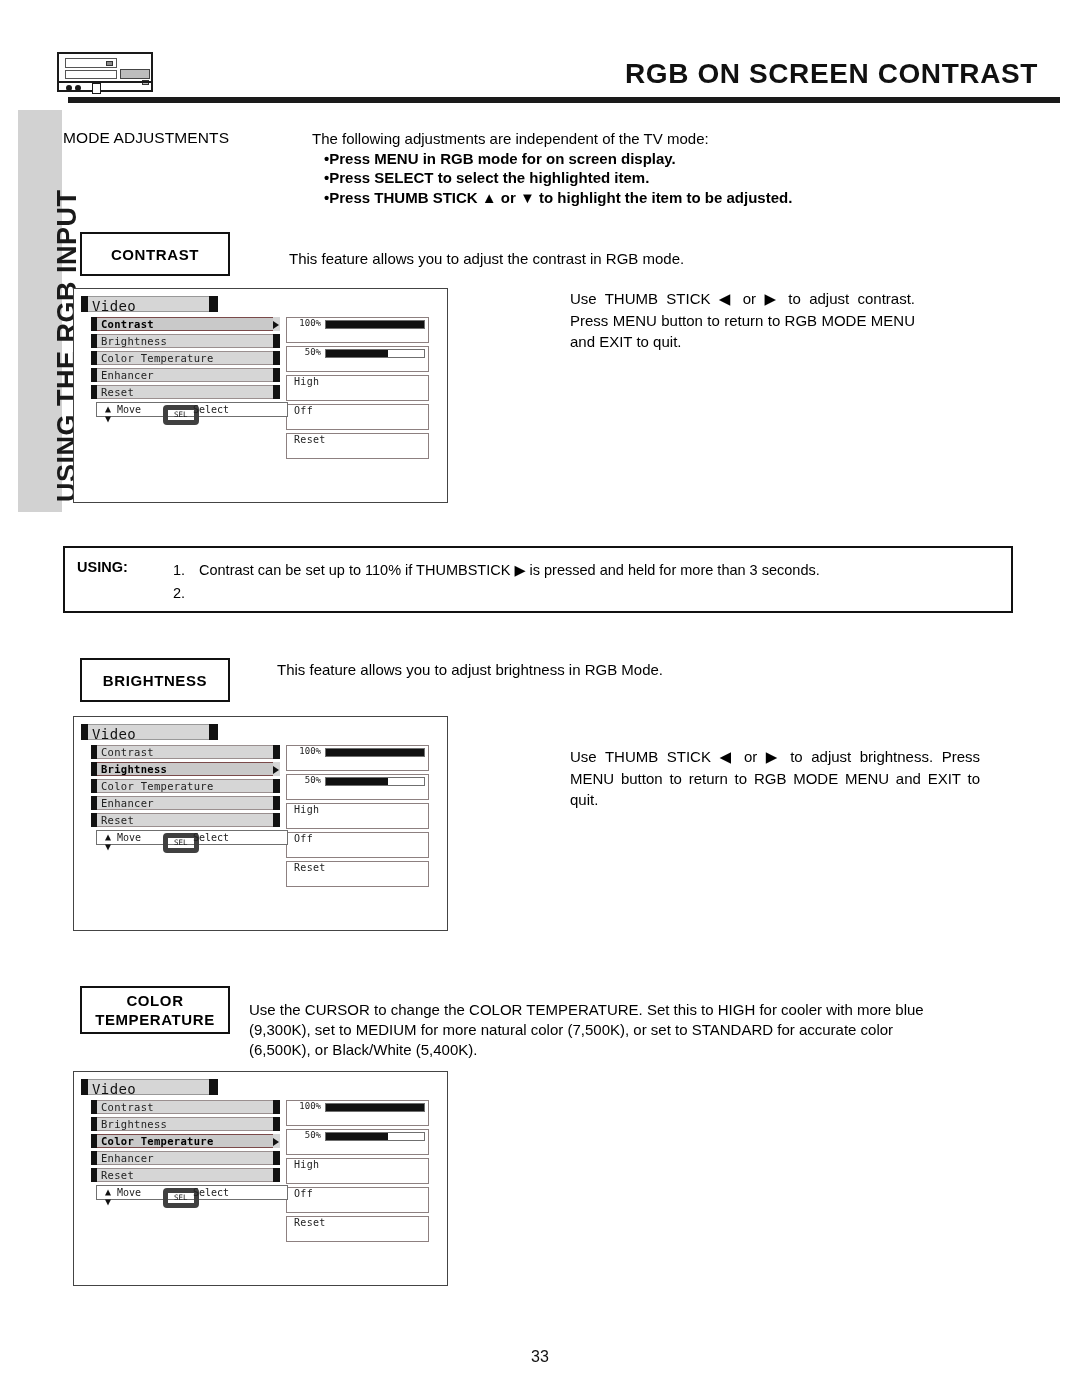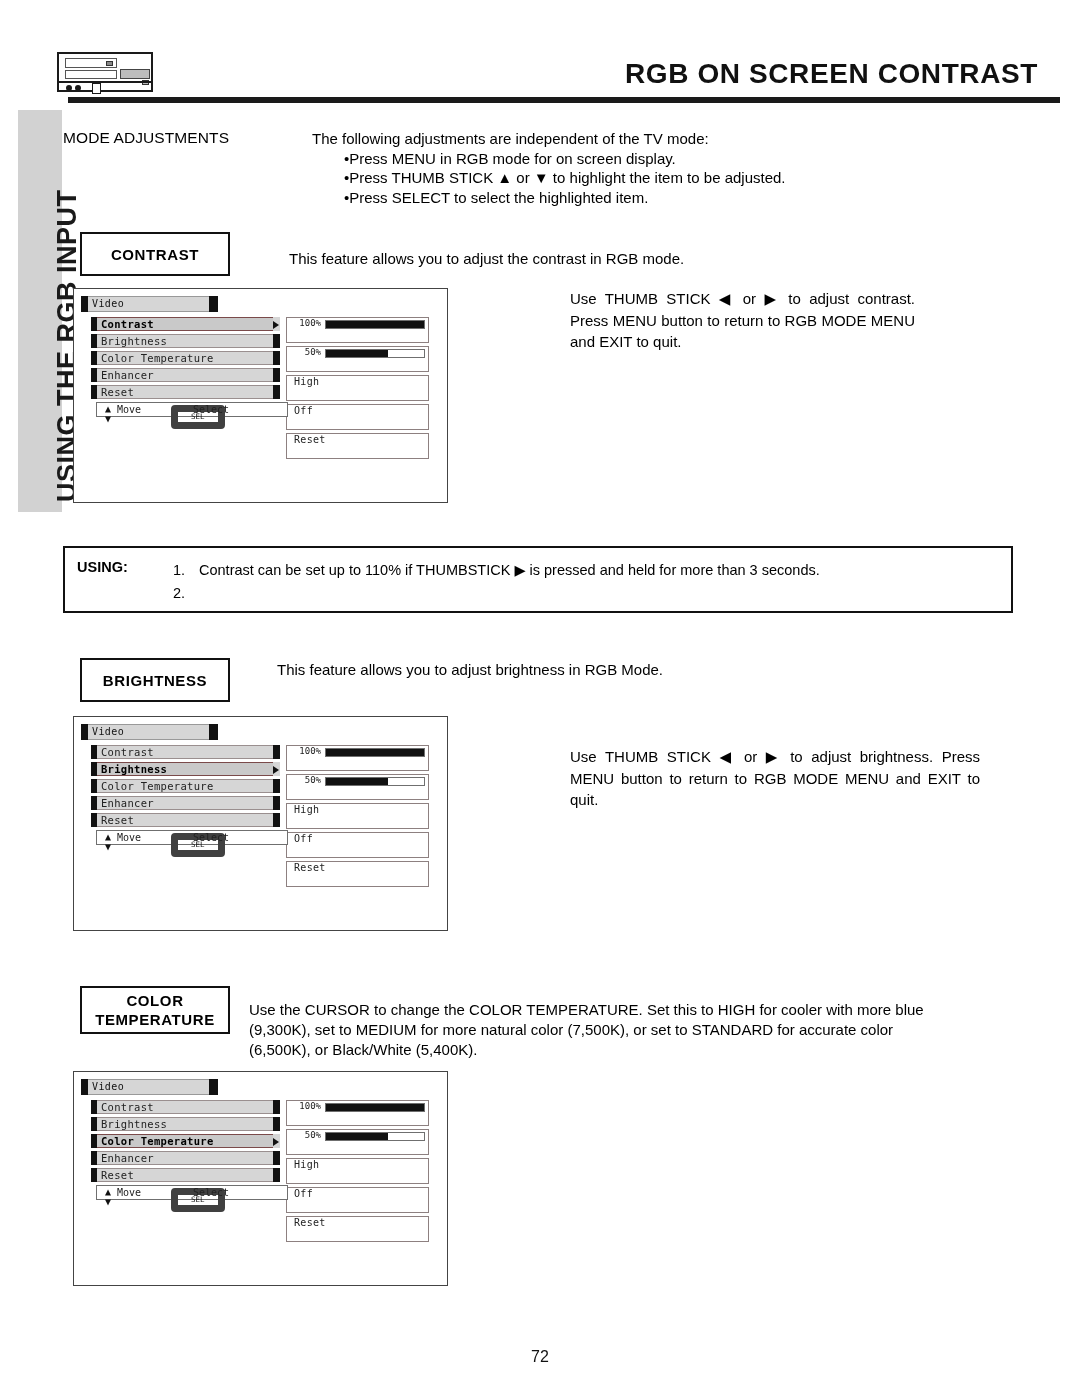--- a/index.html
+++ b/index.html
@@ -120,21 +120,21 @@
     font-size: 15px;
     line-height: 19.5px;
   }
   .intro .bullets {
     margin: 0;
     padding: 0 0 0 0;
     list-style: none;
   }
   .intro .bullets li { text-indent: 0; padding-left: 0; }
   .intro .bullets li::before { content: "•"; margin-right: 0px; }
-  .intro .bullets { margin-left: 32px; }
+  .intro .bullets { margin-left: 12px; font-weight: bold; }
 
   
   .sec-box {
     position: absolute;
     border: 2.5px solid #111;
     background: #fff;
     box-sizing: border-box;
     display: flex;
     align-items: center;
     justify-content: center;
@@ -220,21 +220,21 @@
     border-bottom: 1px solid #999;
     box-sizing: border-box;
   }
   .osd-title .cap-l {
     position: absolute; left: -6px; top: -1px; width: 7px; height: 16px; background: #111;
   }
   .osd-title .cap-r {
     position: absolute; right: -9px; top: -1px; width: 9px; height: 16px; background: #111;
   }
   .osd-title .txt {
-    position: absolute; left: 5px; top: 1px; font-size: 10px; color: #111;
+    position: absolute; left: 5px; top: 1px; font-size: 14px; color: #111;
     letter-spacing: 0.4px;
   }
 
   .osd-rows {
     position: absolute;
     left: 22px;
     top: 28px;
   }
   .osd-row {
     position: relative;
@@ -323,25 +323,25 @@
   .osd-foot .ud {
     position: absolute;
     left: 8px; top: 1px;
     font-size: 10px; line-height: 10px;
     color: #111;
   }
   .osd-foot .ft1 {
     position: absolute; left: 20px; top: 1px; font-size: 10px; color: #222;
   }
   .osd-foot .sel-key {
-    position: absolute; left: 74px; top: 2px;
+    position: absolute; left: 66px; top: 2px;
     font-size: 7.5px; color: #111;
-    border: 7px solid #404040;
+    border: 5px solid #404040;
     border-radius: 4px;
-    padding: 0px 13px;
+    padding: 0px 6px;
     line-height: 10px;
   }
   .osd-foot .ft2 {
     position: absolute; left: 96px; top: 1px; font-size: 10px; color: #222;
   }
 
   .page-num {
     position: absolute;
     left: 0; right: 0;
     top: 1348px;
@@ -373,22 +373,22 @@
 
 <div class="page-title">RGB ON SCREEN CONTRAST</div>
 <div class="header-rule"></div>
 
 <div class="lbl-video-adj">MODE ADJUSTMENTS</div>
 
 <div class="intro">
   <div>The following adjustments are independent of the TV mode:</div>
   <ul class="bullets">
     <li>Press MENU in RGB mode for on screen display.</li>
+    <li>Press SELECT to select the highlighted item.</li>
     <li>Press THUMB STICK ▲ or ▼ to highlight the item to be adjusted.</li>
-    <li>Press SELECT to select the highlighted item.</li>
   </ul>
 </div>
 
 <div class="sec-box" id="sec-contrast">
   <span>CONTRAST</span>
 </div>
 <div class="sec-desc" id="desc-contrast">This feature allows you to adjust the contrast in RGB mode.</div>
 <div class="sec-instr" id="instr-contrast">Use THUMB STICK ◀ or ▶ to adjust contrast. Press MENU button to return to RGB MODE MENU and EXIT to quit.</div>
 
 <div class="osd" id="osd-1">
@@ -606,13 +606,13 @@
       </div>
     </div>
     <div class="osd-foot">
       <span class="ud">▲<br>▼</span>
       <span class="ft1">Move</span>
       <span class="sel-key">SEL</span>
       <span class="ft2">Select</span>
     </div>
   </div>
 
-<div class="page-num">72</div>
+<div class="page-num">33</div>
 
 </body></html>

